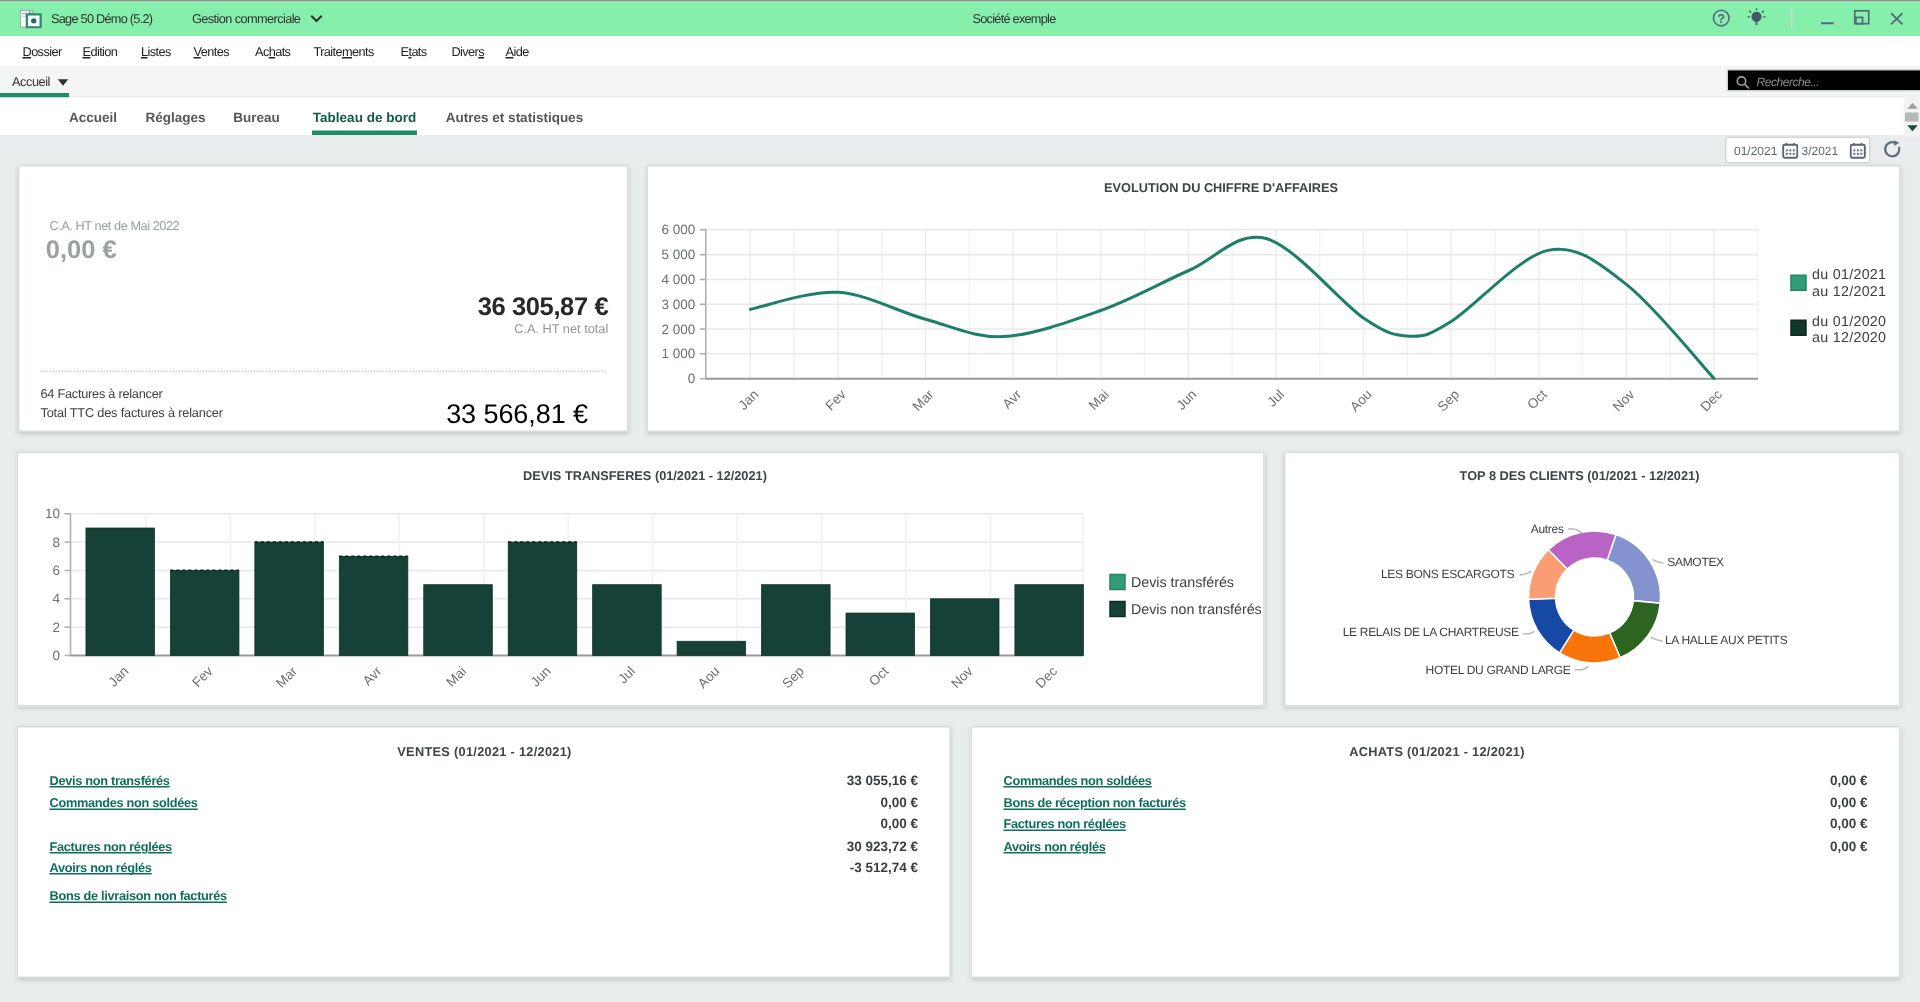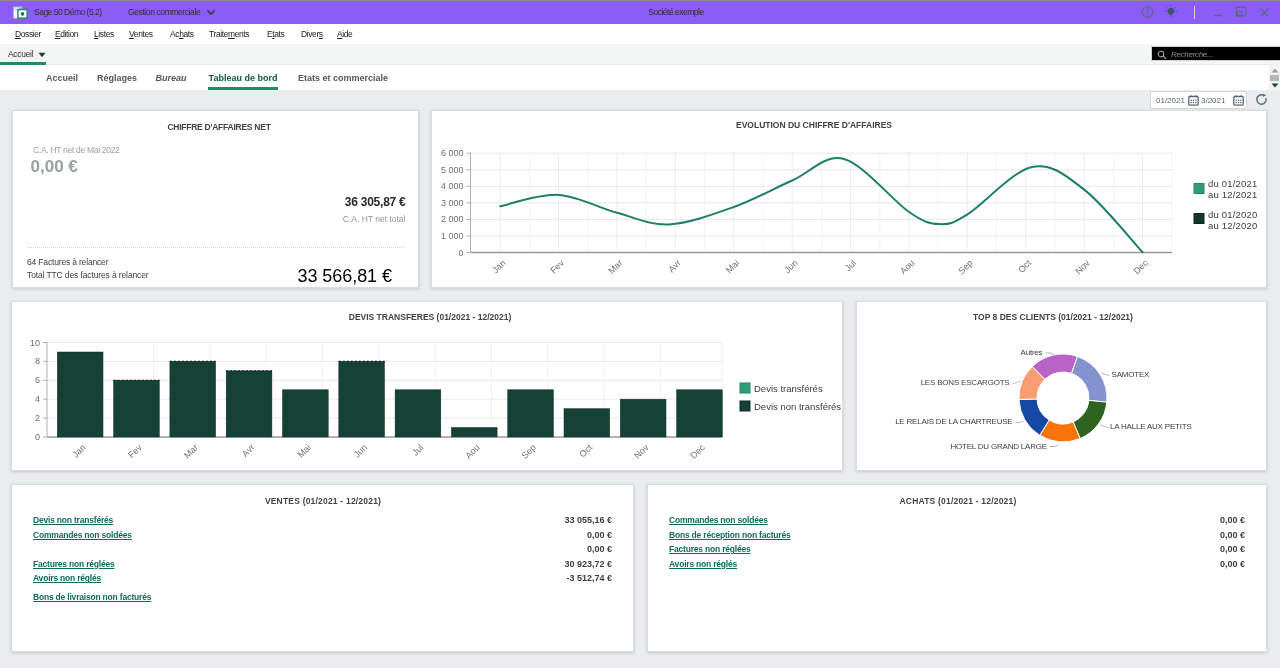--- a/index.html
+++ b/index.html
@@ -8,21 +8,21 @@
 .ctitle{position:absolute;font-size:8.5px;font-weight:bold;color:#3f4446;letter-spacing:0;white-space:nowrap;}
 .lnk{font-size:8.5px;font-weight:bold;color:#0f6e59;text-decoration:underline;letter-spacing:-0.2px;white-space:nowrap;}
 .val{font-size:9px;font-weight:bold;color:#3a3e40;white-space:nowrap;text-align:right;}
 .menuitem{position:absolute;top:4.5px;font-size:8.5px;color:#222;letter-spacing:-0.4px;white-space:nowrap;}
 .tab{position:absolute;top:7.5px;transform:translateX(-50%);font-size:9px;font-weight:bold;color:#54585b;letter-spacing:0;white-space:nowrap;}
 .xlab{font-size:9px;fill:#6a6f71;}
 .ylab{font-size:9px;fill:#6a6f71;}
 .dlab{position:absolute;font-size:8px;color:#3c4042;letter-spacing:-0.2px;white-space:nowrap;}
 </style></head><body>
 <div class="abs" style="left:0;top:0;width:1280px;height:1px;background:#8c8c8c;"></div>
-<div class="abs" style="left:0;top:1px;width:1280px;height:23px;background:#8b5cf6;">
+<div class="abs" style="left:0;top:1px;width:1280px;height:23px;background:#86efac;">
 <svg class="abs" style="left:13px;top:5px;" width="15" height="13" viewBox="0 0 15 13">
 <rect x="0.6" y="1" width="8.2" height="11.2" fill="#fff" stroke="#a8b5b2" stroke-width="1"></rect>
 <path d="M6.2 1 L8.8 3.4 L6.2 3.4 Z" fill="#5fa88f"></path>
 <rect x="1.7" y="2.6" width="3" height="0.9" fill="#8db7dc"></rect>
       <rect x="1.7" y="4.4" width="3.8" height="0.9" fill="#c3d7e9"></rect>
 <rect x="4.9" y="3.6" width="9.2" height="8.6" fill="#fff" stroke="#2e8a70" stroke-width="1.5"></rect>
 <circle cx="9.5" cy="7.9" r="1.8" fill="#17735f"></circle>
 </svg>
 <span class="abs" style="left:34px;top:5.5px;font-size:8.5px;color:#2f3133;letter-spacing:-0.5px;">Sage 50 Démo (5.2)</span>
 <span class="abs" style="left:128px;top:5.5px;font-size:8.5px;color:#2f3133;letter-spacing:-0.4px;">Gestion commerciale</span>
@@ -68,23 +68,23 @@
 <svg class="abs" style="left:5px;top:2.5px;" width="10" height="10" viewBox="0 0 10 10">
         <circle cx="4" cy="4" r="2.8" fill="none" stroke="#9aa3a1" stroke-width="1.1"></circle>
         <line x1="6.2" y1="6.2" x2="9" y2="9" stroke="#9aa3a1" stroke-width="1.1"></line>
       </svg>
 <span class="abs" style="left:19px;top:3px;font-size:8px;font-style:italic;color:#8a9290;letter-spacing:-0.3px;">Recherche...</span>
 </div>
 </div>
 <div class="abs" style="left:0;top:65px;width:1280px;height:25px;background:#fff;">
     <span class="tab" style="left:62px;">Accueil</span>
     <span class="tab" style="left:117px;">Réglages</span>
-    <span class="tab" style="left:171px;font-style:italic;">Bureau</span>
+    <span class="tab" style="left:171px;">Bureau</span>
     <span class="tab" style="left:243px;color:#135847;">Tableau de bord</span>
-    <span class="tab" style="left:343px;">Etats et commerciale</span>
+    <span class="tab" style="left:343px;">Autres et statistiques</span>
     <div class="abs" style="left:208px;top:22px;width:70px;height:3px;background:#1f8c66;"></div>
   </div>
 <div class="abs" style="left:0;top:90px;width:1280px;height:578px;background:#e9edee;"></div>
 <div class="abs" style="left:1150px;top:91px;width:97px;height:18px;background:#fff;border:1px solid #d2d7d6;border-radius:2px;">
 <span class="abs" style="left:5px;top:4px;font-size:8px;color:#5d686c;">01/2021</span>
 <svg class="abs" style="left:37px;top:3px;" width="11" height="11" viewBox="0 0 11 11">
       <g stroke="#56677b" fill="none">
         <rect x="0.8" y="1.5" width="9.4" height="8.7" stroke-width="1.3" rx="1"></rect>
         <line x1="3" y1="0.3" x2="3" y2="2" stroke-width="1.2"></line>
         <line x1="8" y1="0.3" x2="8" y2="2" stroke-width="1.2"></line>
@@ -122,24 +122,23 @@
 <div class="abs" style="left:1269px;top:62px;width:11px;height:29px;background:#f1f3f2;">
 <svg class="abs" style="left:1.5px;top:6px;" width="8" height="5" viewBox="0 0 8 5">
       <path d="M0.5 4.5 L4 0.5 L7.5 4.5 Z" fill="#9aa0a0"></path>
     </svg>
 <div class="abs" style="left:1px;top:13px;width:9px;height:5.5px;background:#b4b9b8;"></div>
 <svg class="abs" style="left:1.5px;top:20.5px;" width="8" height="5" viewBox="0 0 8 5">
       <path d="M0.5 0.5 L7.5 0.5 L4 4.5 Z" fill="#1d4a39"></path>
     </svg>
 </div>
 <div class="card" style="left:12px;top:110px;width:407px;height:178px;">
-<div class="ctitle" style="left:7px;right:0;top:11px;text-align:center;letter-spacing:-0.25px;">CHIFFRE D'AFFAIRES NET</div>
 <span class="abs" style="left:20px;top:33.5px;font-size:8.5px;color:#99a0a0;letter-spacing:-0.3px;">C.A. HT net de Mai 2022</span>
 <span class="abs" style="left:17.5px;top:46px;font-size:17px;font-weight:bold;color:#9aa1a1;letter-spacing:0;">0,00 €</span>
-<span class="abs" style="right:12.5px;top:84px;font-size:12px;font-weight:bold;color:#26282a;letter-spacing:-0.25px;">36 305,87 €</span>
+<span class="abs" style="right:12.5px;top:84px;font-size:17px;font-weight:bold;color:#26282a;letter-spacing:-0.25px;">36 305,87 €</span>
 <span class="abs" style="right:12.5px;top:103px;font-size:8.5px;color:#8f9698;">C.A. HT net total</span>
 <div class="abs" style="left:14px;right:14px;top:136px;border-top:1px dotted #cfd3d3;"></div>
 <span class="abs" style="left:14px;top:146px;font-size:8.5px;color:#3c4042;letter-spacing:-0.17px;">64 Factures à relancer</span>
 <span class="abs" style="left:14px;top:158.5px;font-size:8.5px;color:#3c4042;letter-spacing:-0.12px;">Total TTC des factures à relancer</span>
 <span class="abs" style="right:26px;top:155px;font-size:18px;letter-spacing:-0.05px;font-weight:normal;color:#000000;">33 566,81 €</span>
 </div>
 <div class="card" style="left:431px;top:110px;width:836px;height:178px;">
     <div class="ctitle" style="left:382px;top:9px;transform:translateX(-50%);">EVOLUTION DU CHIFFRE D'AFFAIRES</div>
     <svg class="abs" style="left:0;top:0;" width="836" height="178" viewBox="0 0 836 178">
       <line x1="68.2" y1="41.5" x2="68.2" y2="141.5" stroke="#ededed" stroke-width="1"></line>

